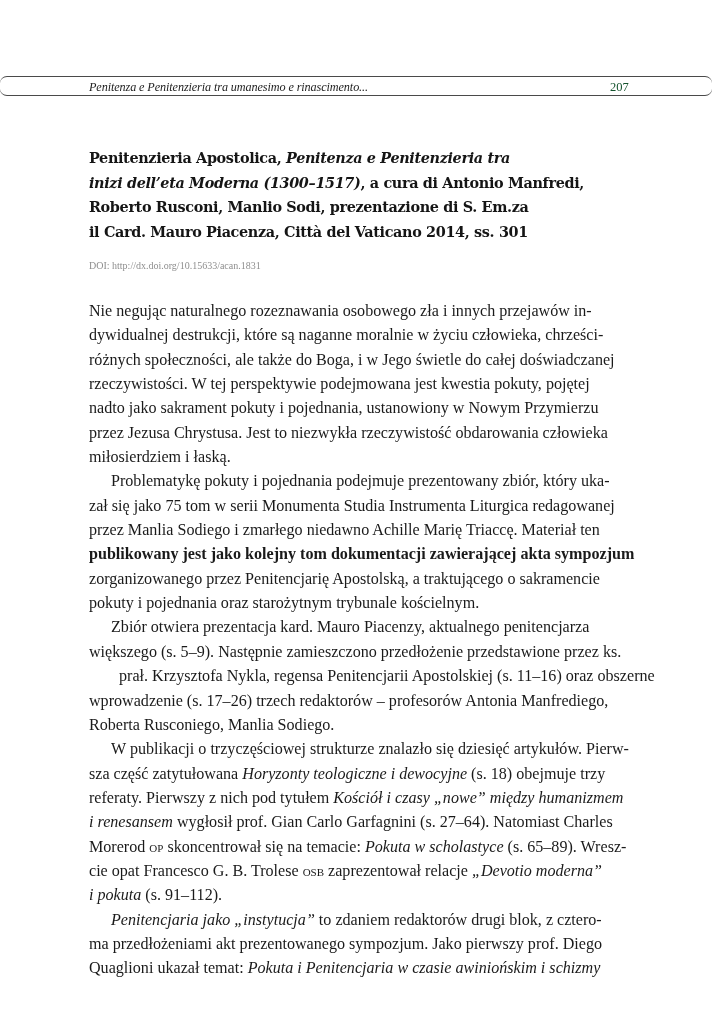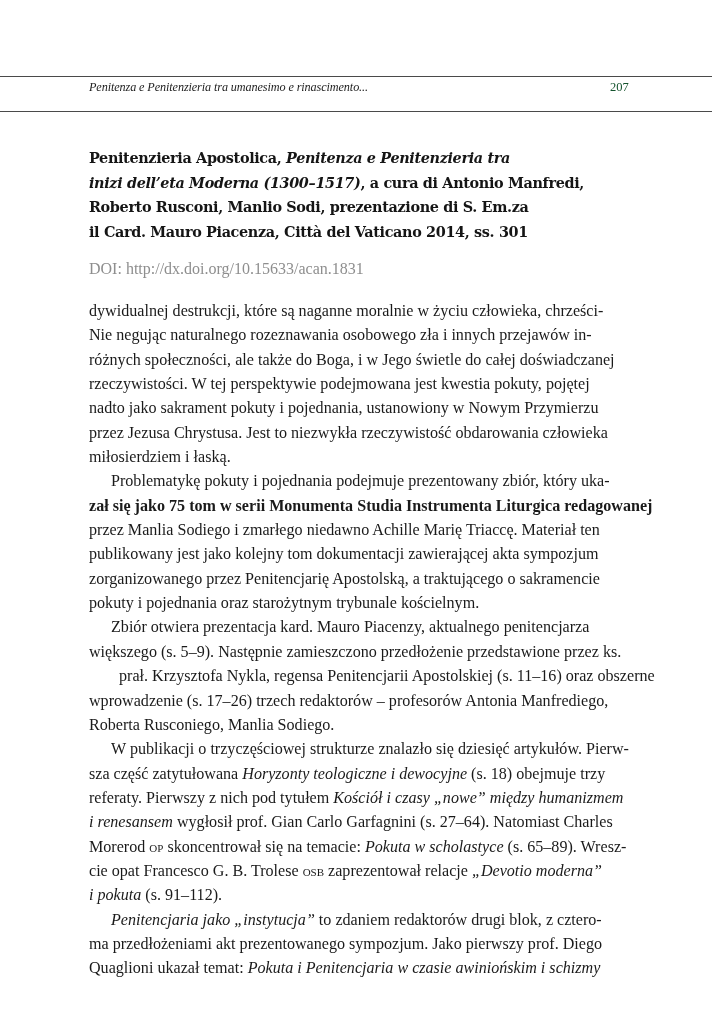--- a/index.html
+++ b/index.html
@@ -13,24 +13,25 @@
     position: relative;
     overflow: hidden;
     font-family: "Liberation Serif", "DejaVu Serif", serif;
     color: #1c1c1c;
   }
   .running-header {
     position: absolute;
     left: 0;
     top: 76px;
     width: 712px;
-    height: 36px;
+    height: 20px;
     border-top: 1.5px solid #4a4a4a;
     border-bottom: 1.5px solid #4a4a4a;
     box-sizing: border-box;
+    border-radius: 7px;
   }
   .running-title {
     position: absolute;
     left: 89px;
     top: 3px;
     font-style: italic;
     font-size: 12.2px;
     letter-spacing: -0.1px;
     color: #222;
     white-space: nowrap;
@@ -53,21 +54,21 @@
     line-height: 24.5px;
     color: #151515;
     letter-spacing: -0.35px;
   }
   .review-heading .line { display: block; white-space: nowrap; }
   .review-heading .it { font-style: italic; }
   .doi {
     position: absolute;
     left: 89px;
     top: 260px;
-    font-size: 16px;
+    font-size: 10px;
     color: #8e8e8e;
     white-space: nowrap;
   }
   .body-text {
     position: absolute;
     left: 89px;
     top: 299px;
     width: 545px;
     font-size: 16.1px;
     line-height: 24.35px;
@@ -99,33 +100,33 @@
     <span class="line"><span>Penitenzieria Apostolica, </span><span class="it">Penitenza e Penitenzieria tra</span></span>
     <span class="line"><span class="it">inizi dell’eta Moderna (1300–1517)</span><span>, a cura di Antonio Manfredi,</span></span>
     <span class="line"><span>Roberto Rusconi, Manlio Sodi, prezentazione di S. Em.za</span></span>
     <span class="line"><span>il Card. Mauro Piacenza, Città del Vaticano 2014, ss. 301</span></span>
   </div>
 
 <div class="doi">DOI: http://dx.doi.org/10.15633/acan.1831</div>
 
 <div class="body-text" id="body-text">
     <div class="para">
+      <span class="line" style="display: block; text-align: left; text-align-last: left;"><span style="white-space: nowrap; word-spacing: 0px;"><span>Nie negując naturalnego rozeznawania osobowego zła i innych przejawów in-</span></span></span>
       <span class="line" style="display: block; text-align: left; text-align-last: left;"><span style="white-space: nowrap; word-spacing: 0px;"><span>dywidualnej destrukcji, które są naganne moralnie w życiu człowieka, chrześci-</span></span></span>
-      <span class="line" style="display: block; text-align: left; text-align-last: left;"><span style="white-space: nowrap; word-spacing: 0px;"><span>Nie negując naturalnego rozeznawania osobowego zła i innych przejawów in-</span></span></span>
       <span class="line" style="display: block; text-align: left; text-align-last: left;"><span style="white-space: nowrap; word-spacing: 0px;"><span>różnych społeczności, ale także do Boga, i w Jego świetle do całej doświadczanej</span></span></span>
       <span class="line" style="display: block; text-align: left; text-align-last: left;"><span style="white-space: nowrap; word-spacing: 0px;"><span>rzeczywistości. W tej perspektywie podejmowana jest kwestia pokuty, pojętej</span></span></span>
       <span class="line" style="display: block; text-align: left; text-align-last: left;"><span style="white-space: nowrap; word-spacing: 0px;"><span>nadto jako sakrament pokuty i pojednania, ustanowiony w Nowym Przymierzu</span></span></span>
       <span class="line" style="display: block; text-align: left; text-align-last: left;"><span style="white-space: nowrap; word-spacing: 0px;"><span>przez Jezusa Chrystusa. Jest to niezwykła rzeczywistość obdarowania człowieka</span></span></span>
       <span class="line last"><span>miłosierdziem i łaską.</span></span>
     </div>
     <div class="para">
       <span class="line indent" style="display: block; text-align: center; text-align-last: left;"><span style="white-space: nowrap; word-spacing: 0px;"><span>Problematykę pokuty i pojednania podejmuje prezentowany zbiór, który uka-</span></span></span>
-      <span class="line" style="display: block; text-align: left; text-align-last: left; font-weight: bold;"><span style="white-space: nowrap; word-spacing: 0px;"><span>zał się jako 75 tom w serii Monumenta Studia Instrumenta Liturgica redagowanej</span></span></span>
+      <span class="line" style="display: block; text-align: left; text-align-last: left;"><span style="white-space: nowrap; word-spacing: 0px;"><span>zał się jako 75 tom w serii Monumenta Studia Instrumenta Liturgica redagowanej</span></span></span>
       <span class="line" style="display: block; text-align: left; text-align-last: left;"><span style="white-space: nowrap; word-spacing: 0px;"><span>przez Manlia Sodiego i zmarłego niedawno Achille Marię Triaccę. Materiał ten</span></span></span>
-      <span class="line" style="display: block; text-align: left; text-align-last: left;"><span style="white-space: nowrap; word-spacing: 0px;"><span>publikowany jest jako kolejny tom dokumentacji zawierającej akta sympozjum</span></span></span>
+      <span class="line" style="display: block; text-align: left; text-align-last: left;"><span style="white-space: nowrap; word-spacing: 0px; font-weight: bold;"><span>publikowany jest jako kolejny tom dokumentacji zawierającej akta sympozjum</span></span></span>
       <span class="line" style="display: block; text-align: left; text-align-last: left;"><span style="white-space: nowrap; word-spacing: 0px;"><span>zorganizowanego przez Penitencjarię Apostolską, a traktującego o sakramencie</span></span></span>
       <span class="line last"><span>pokuty i pojednania oraz starożytnym trybunale kościelnym.</span></span>
     </div>
     <div class="para">
       <span class="line indent" style="display: block; text-align: left; text-align-last: left;"><span style="white-space: nowrap; word-spacing: 0px;"><span>Zbiór otwiera prezentacja kard. Mauro Piacenzy, aktualnego penitencjarza</span></span></span>
       <span class="line" style="display: block; text-align: left; text-align-last: left;"><span style="white-space: nowrap; word-spacing: 0px;"><span>większego (s. 5–9). Następnie zamieszczono przedłożenie przedstawione przez ks.</span></span></span>
       <span class="line" style="display: block; text-align: left; text-align-last: left; margin-left: 30px;"><span style="white-space: nowrap; word-spacing: 0px;"><span>prał. Krzysztofa Nykla, regensa Penitencjarii Apostolskiej (s. 11–16) oraz obszerne</span></span></span>
       <span class="line" style="display: block; text-align: left; text-align-last: left;"><span style="white-space: nowrap; word-spacing: 0px;"><span>wprowadzenie (s. 17–26) trzech redaktorów – profesorów Antonia Manfrediego,</span></span></span>
       <span class="line last"><span>Roberta Rusconiego, Manlia Sodiego.</span></span>
     </div>

